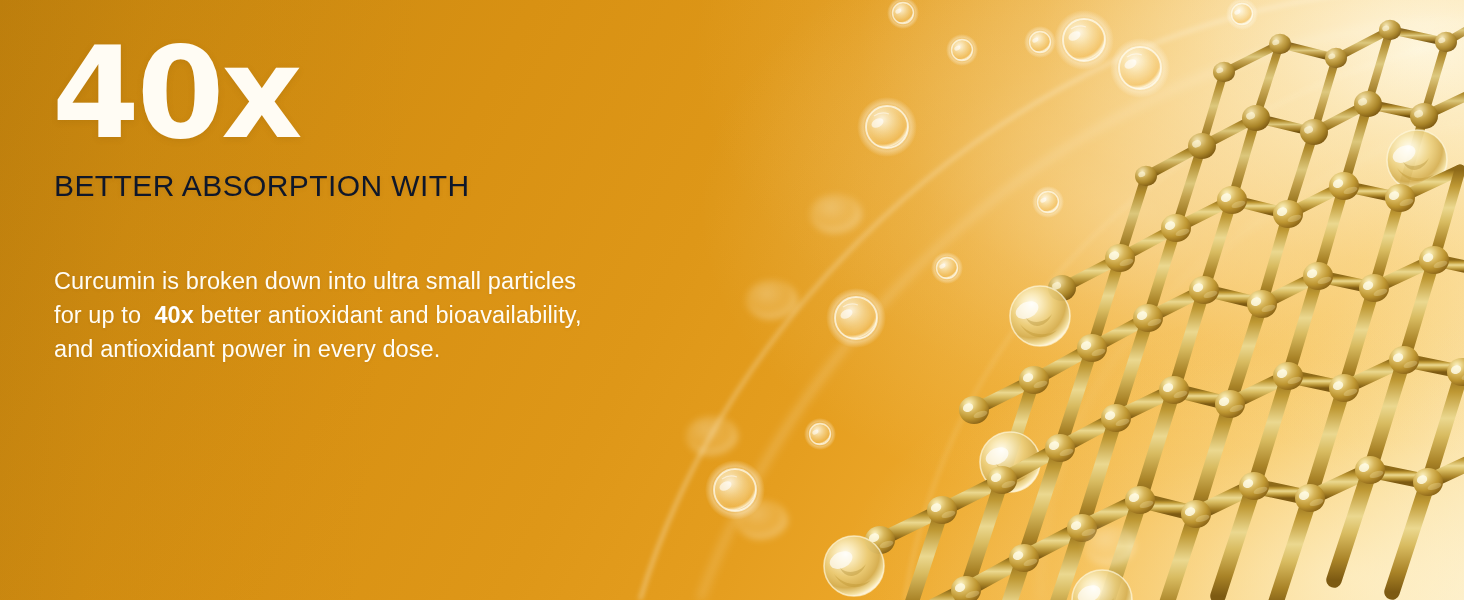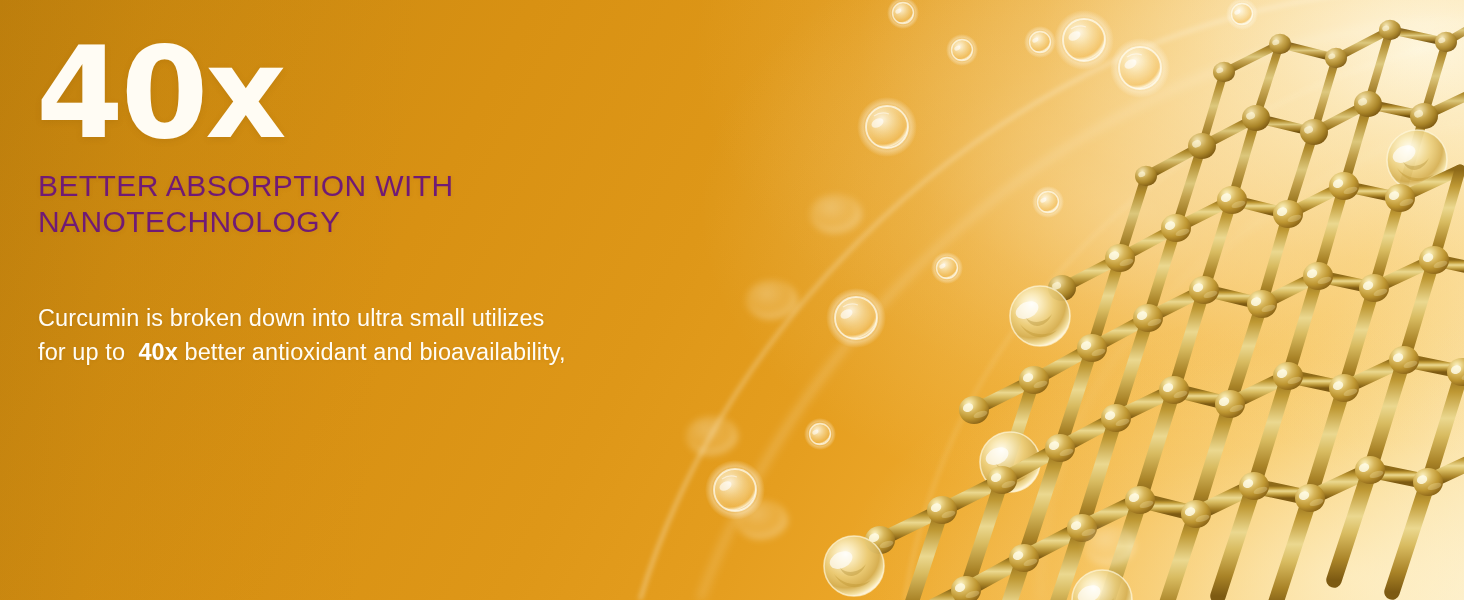--- a/index.html
+++ b/index.html
@@ -96,21 +96,21 @@
 
   .bubble-layer {
     position: absolute;
     inset: 0;
   }
   .bubble-layer svg { display: block; width: 100%; height: 100%; }
 
   
   .content {
     position: absolute;
-    left: 0;
+    left: 16px;
     top: 0;
     width: 800px;
     height: 600px;
     padding: 34px 0 0 36px;
     z-index: 30;
   }
 
   .stat-number {
     margin: 0;
     font-size: 126px;
@@ -121,21 +121,21 @@
     font-family: "DejaVu Sans", sans-serif;
     text-shadow: 0 2px 6px rgba(140,88,4,0.18);
   }
 
   .stat-subtitle {
     margin: 14px 0 0 2px;
     font-size: 30px;
     line-height: 1.22;
     font-weight: 300;
     letter-spacing: 0.4px;
-    color: #701a75;
+    color: #0f172a;
     font-family: "Liberation Sans", sans-serif;
     text-transform: uppercase;
     max-width: 520px;
     text-shadow: 0 1px 4px rgba(140,88,4,0.14);
   }
 
   .body-copy {
     margin: 60px 0 0 2px;
     font-size: 23.5px;
     line-height: 34px;
@@ -539,22 +539,22 @@
       </g>
     </svg>
   </div>
 
   <div class="content">
 
     <h1 class="stat-number">40x</h1>
 
     <h2 class="stat-subtitle">
       <span>BETTER ABSORPTION WITH</span><br>
-      <span>NANOTECHNOLOGY</span>
     </h2>
 
     <p class="body-copy">
-      <span class="ln">Curcumin is broken down into ultra small utilizes</span>
+      <span class="ln">Curcumin is broken down into ultra small particles</span>
       <span class="ln"><span>for up to  </span><span class="em">40x</span><span> better antioxidant and bioavailability,</span></span>
+      <span class="ln">and antioxidant power in every dose.</span>
     </p>
   </div>
 
 </div>
 
 </body></html>

